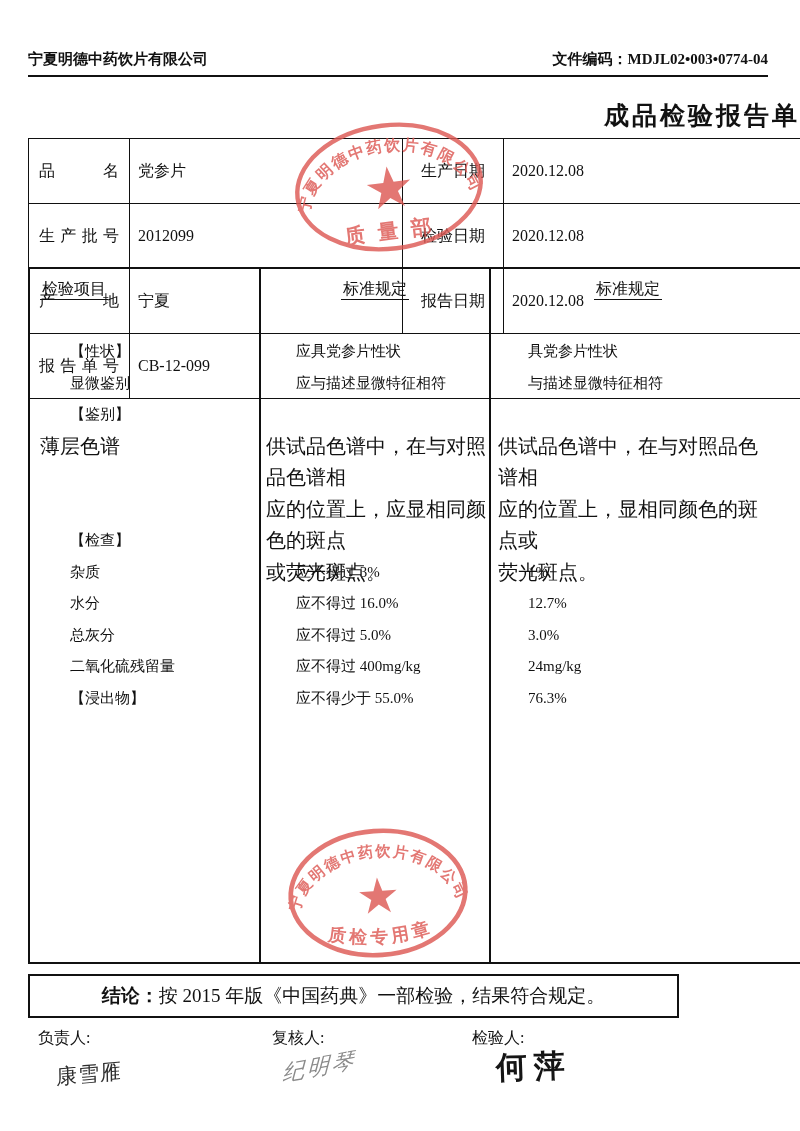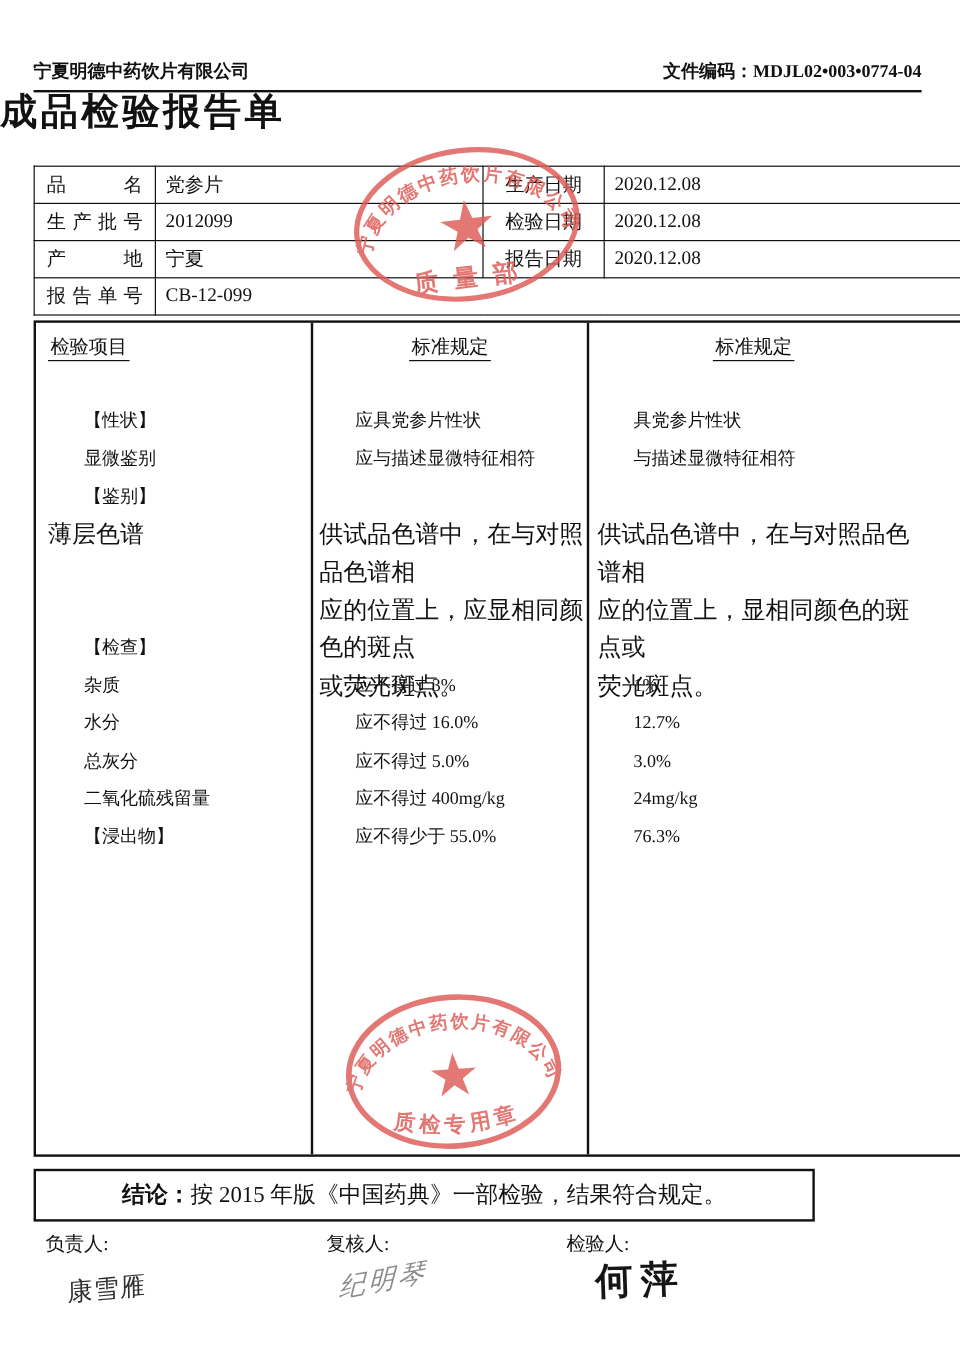--- a/index.html
+++ b/index.html
@@ -15,34 +15,34 @@
   
   .doc-header{
     position:absolute;left:28px;top:50px;width:740px;
     display:flex;justify-content:space-between;align-items:flex-end;
     border-bottom:2px solid #111;
     padding-bottom:6px;
     font-size:15px;font-weight:bold;
   }
   .doc-code{font-weight:bold;}
   .doc-title{
-    position:absolute;left:0;top:72px;width:100%;
-    text-align:left;
-    font-size:31px;font-weight:bold;letter-spacing:3px;
+    position:absolute;left:0;top:99px;width:100%;
+    text-align:right;
+    font-size:25px;font-weight:bold;letter-spacing:3px;
   }
   
   .info-table{
     position:absolute;left:28px;top:138px;width:740px;
     border-collapse:collapse;table-layout:fixed;
   }
   .info-table td{
     border:1.5px solid #111;
     height:30px;
     font-size:16px;
-    padding:0 8px;
+    padding:17px 8px;
     white-space:nowrap;overflow:hidden;
   }
   .info-table td.lbl{
     width:80px;padding:0 10px;
     text-align:justify;text-align-last:justify;
   }
   .info-table td.val{width:256px;}
   .info-table td.dlbl{width:96px;text-align:center;padding:0 2px;}
   .info-table td.dval{width:308px;}
   

